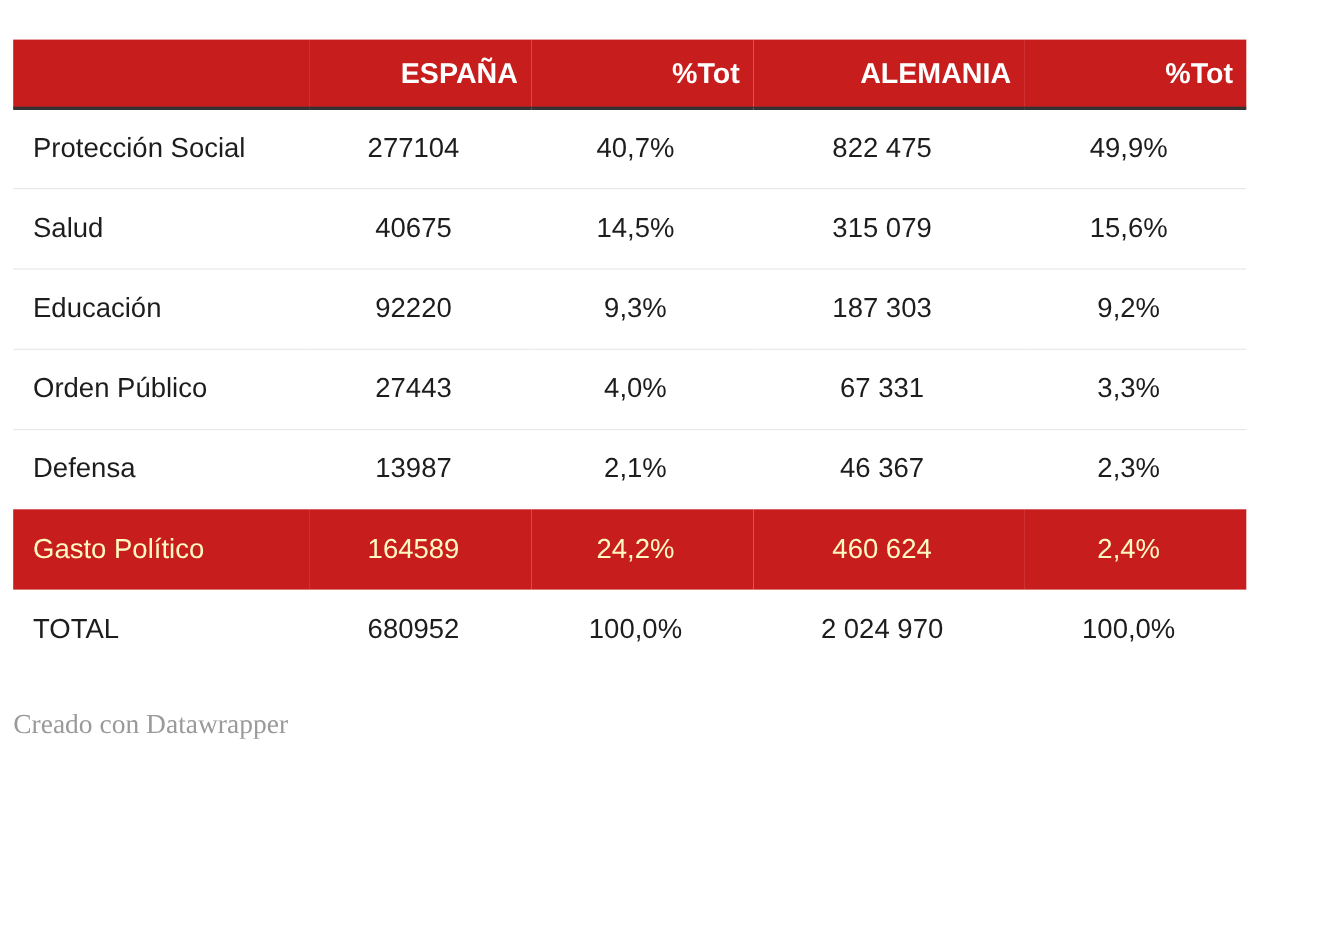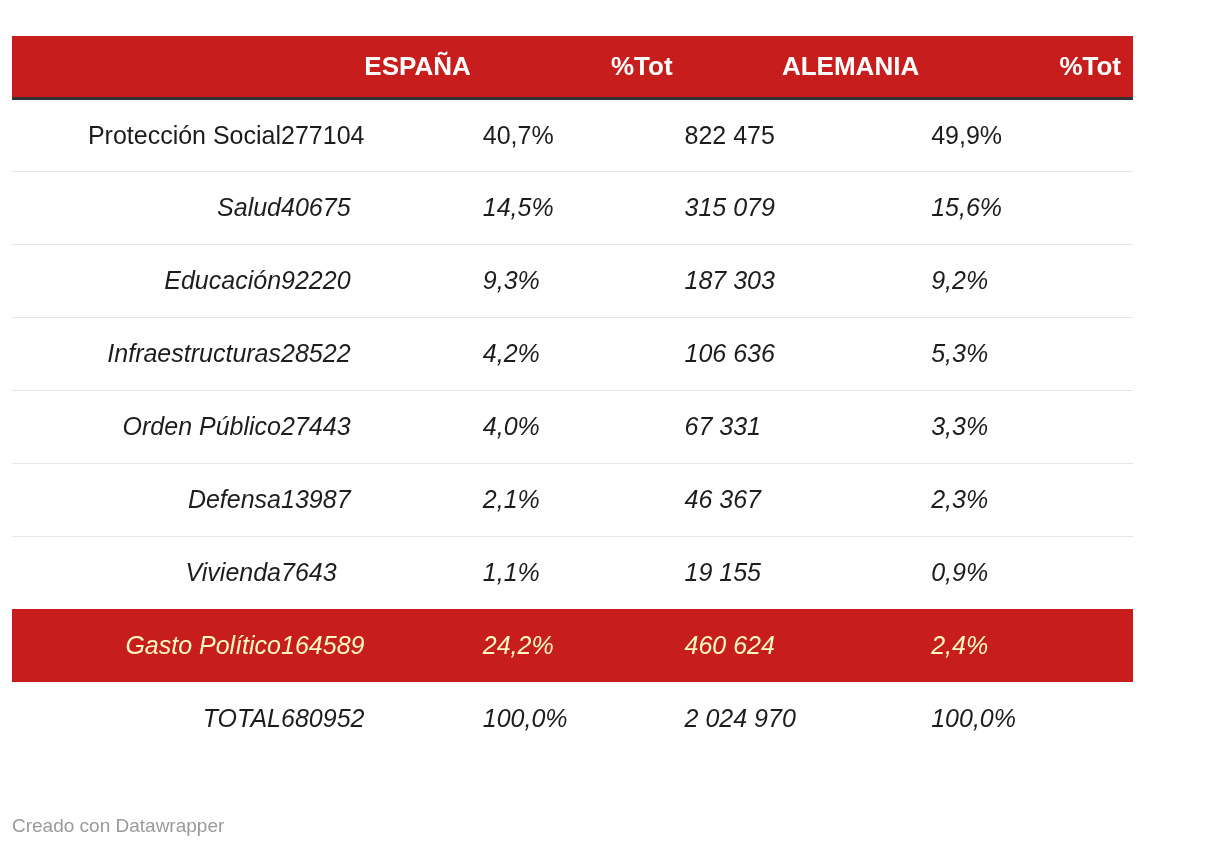--- a/index.html
+++ b/index.html
@@ -41,46 +41,46 @@
     border-bottom: 3px solid var(--header-border);
     vertical-align: middle;
     white-space: nowrap;
   }
   thead th.cat {
     text-align: left;
     padding: 0 0 0 18px;
   }
   tbody td {
     height: 73px;
-    text-align: left;
+    text-align: center;
     padding: 0 12px 0 0;
     vertical-align: middle;
     white-space: nowrap;
   }
   tbody td.cat {
-    text-align: right;
+    text-align: left;
     padding: 0 0 0 18px;
   }
   tbody tr + tr td {
     border-top: 1px solid var(--sep);
-    font-style: italic;
   }
   tbody tr.highlight td,
   tbody tr.highlight + tr td {
     border-top: none;
   }
   tbody tr.highlight td {
     background: var(--accent);
     color: #fef9c3;
   }
   .footer {
-    margin-top: 60px;
+    margin-top: 36px;
     padding-left: 0;
-    font-size: 19px;
+    font-size: 25px;
     color: var(--footer-text);
+    font-family: Liberation Serif, serif;
   }
 </style>
 </head>
 <body>
 
 <div class="page">
 
   <table class="dw-table">
     <colgroup>
       <col style="width:24%">
@@ -114,46 +114,32 @@
         <td>15,6%</td>
       </tr>
       <tr>
         <td class="cat">Educación</td>
         <td>92220</td>
         <td>9,3%</td>
         <td>187 303</td>
         <td>9,2%</td>
       </tr>
       <tr>
-        <td class="cat">Infraestructuras</td>
-        <td>28522</td>
-        <td>4,2%</td>
-        <td>106 636</td>
-        <td>5,3%</td>
-      </tr>
-      <tr>
         <td class="cat">Orden Público</td>
         <td>27443</td>
         <td>4,0%</td>
         <td>67 331</td>
         <td>3,3%</td>
       </tr>
       <tr>
         <td class="cat">Defensa</td>
         <td>13987</td>
         <td>2,1%</td>
         <td>46 367</td>
         <td>2,3%</td>
-      </tr>
-      <tr>
-        <td class="cat">Vivienda</td>
-        <td>7643</td>
-        <td>1,1%</td>
-        <td>19 155</td>
-        <td>0,9%</td>
       </tr>
       <tr class="highlight">
         <td class="cat">Gasto Político</td>
         <td>164589</td>
         <td>24,2%</td>
         <td>460 624</td>
         <td>2,4%</td>
       </tr>
       <tr>
         <td class="cat">TOTAL</td>

